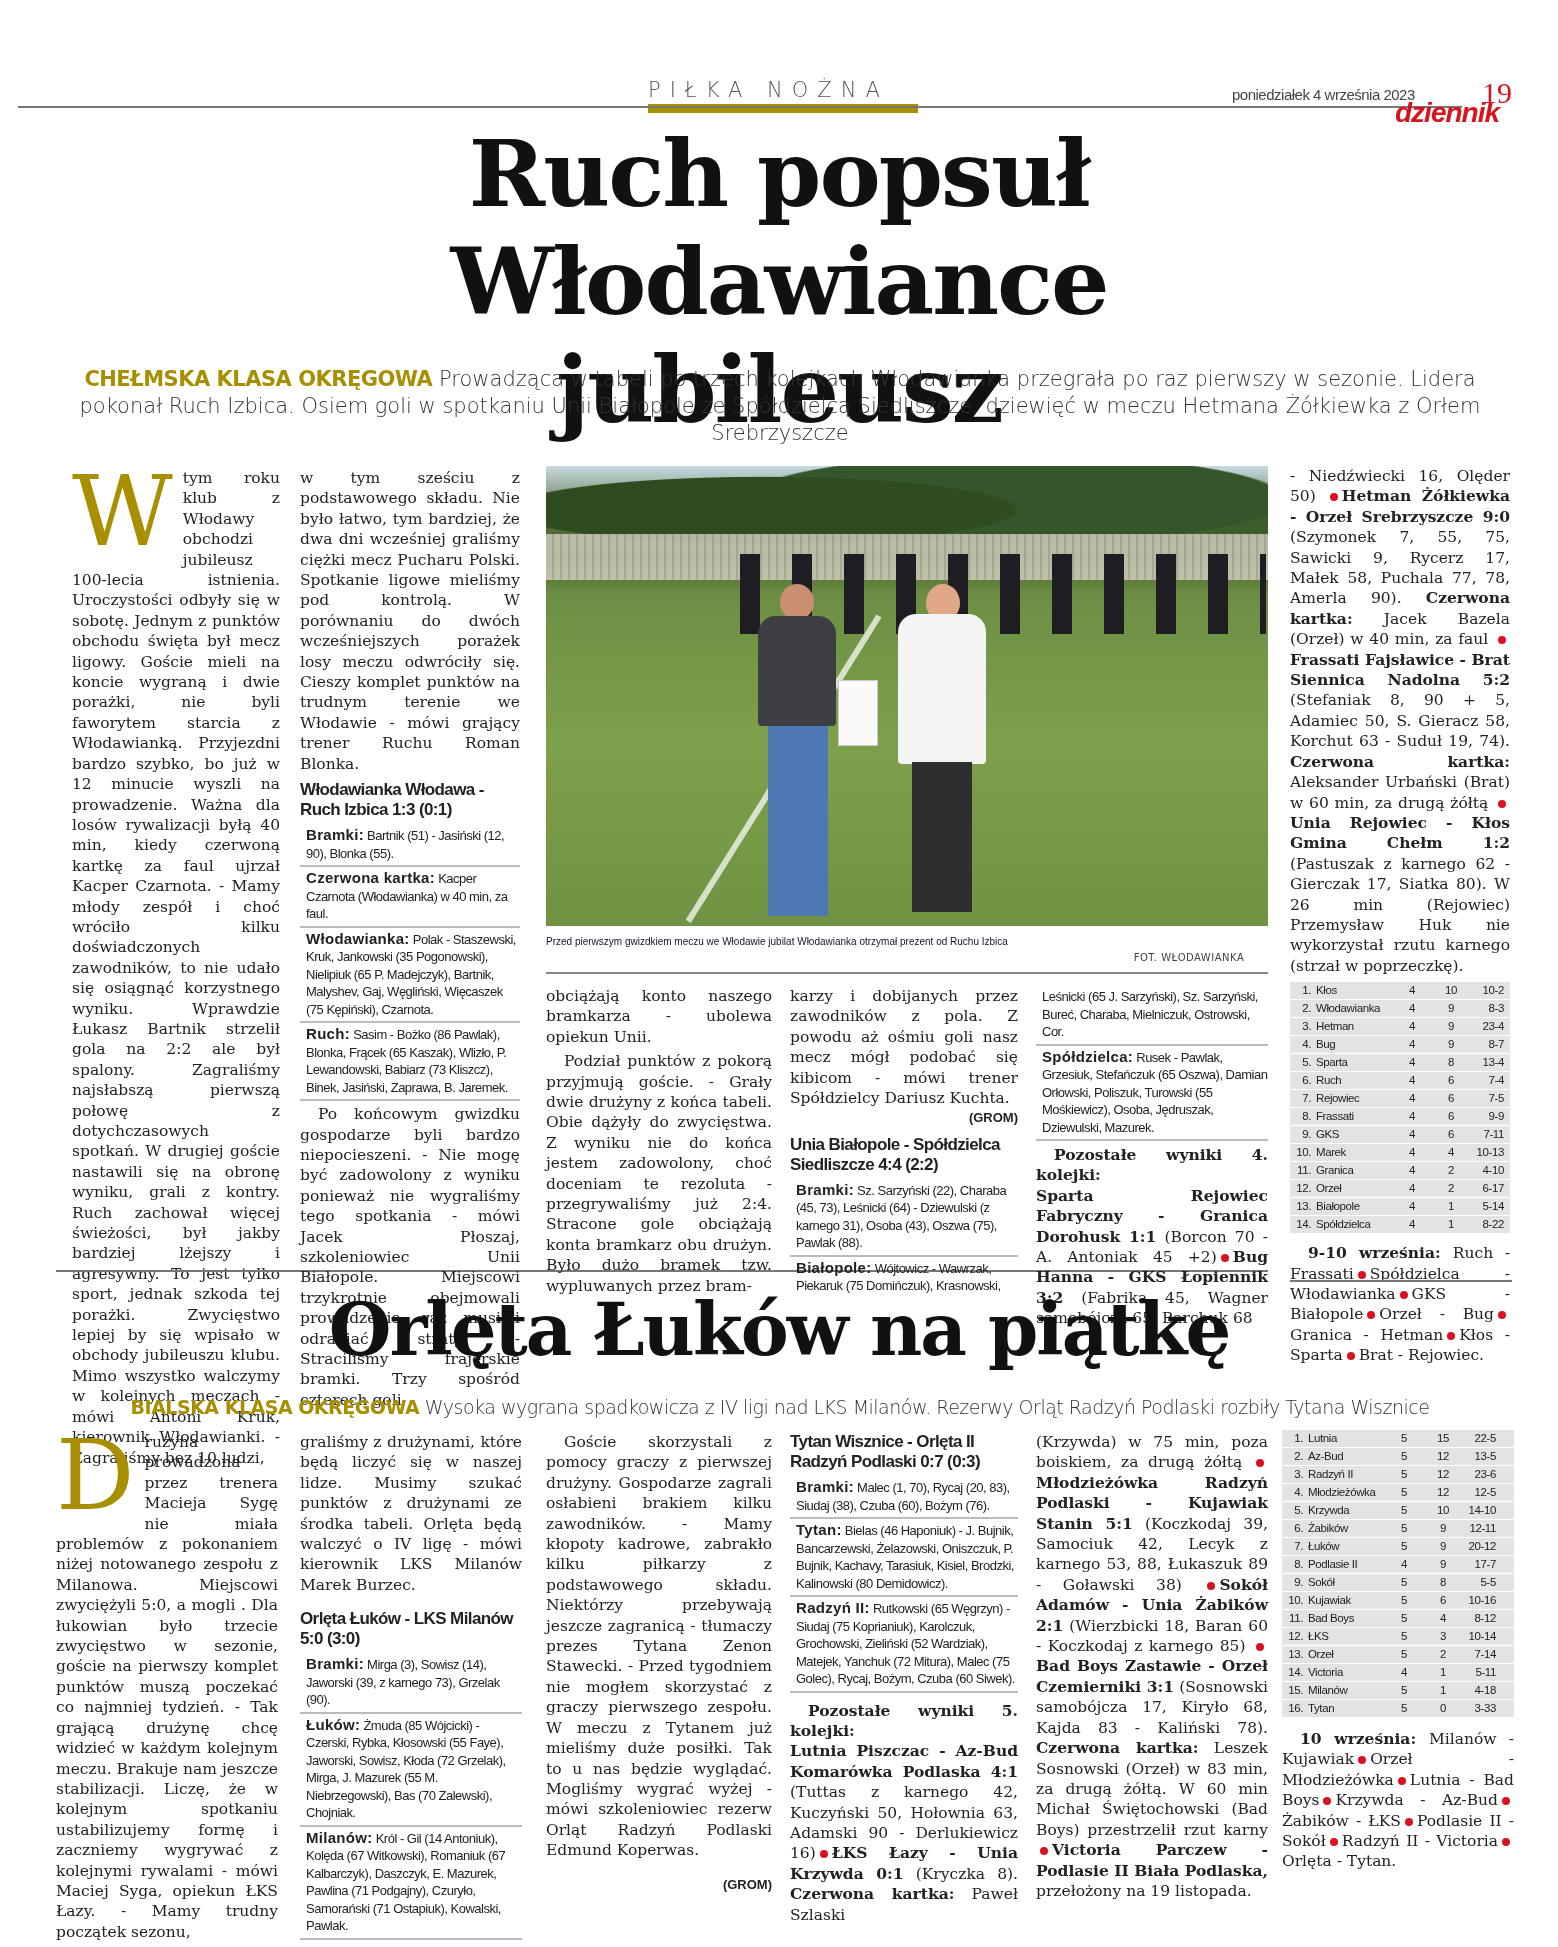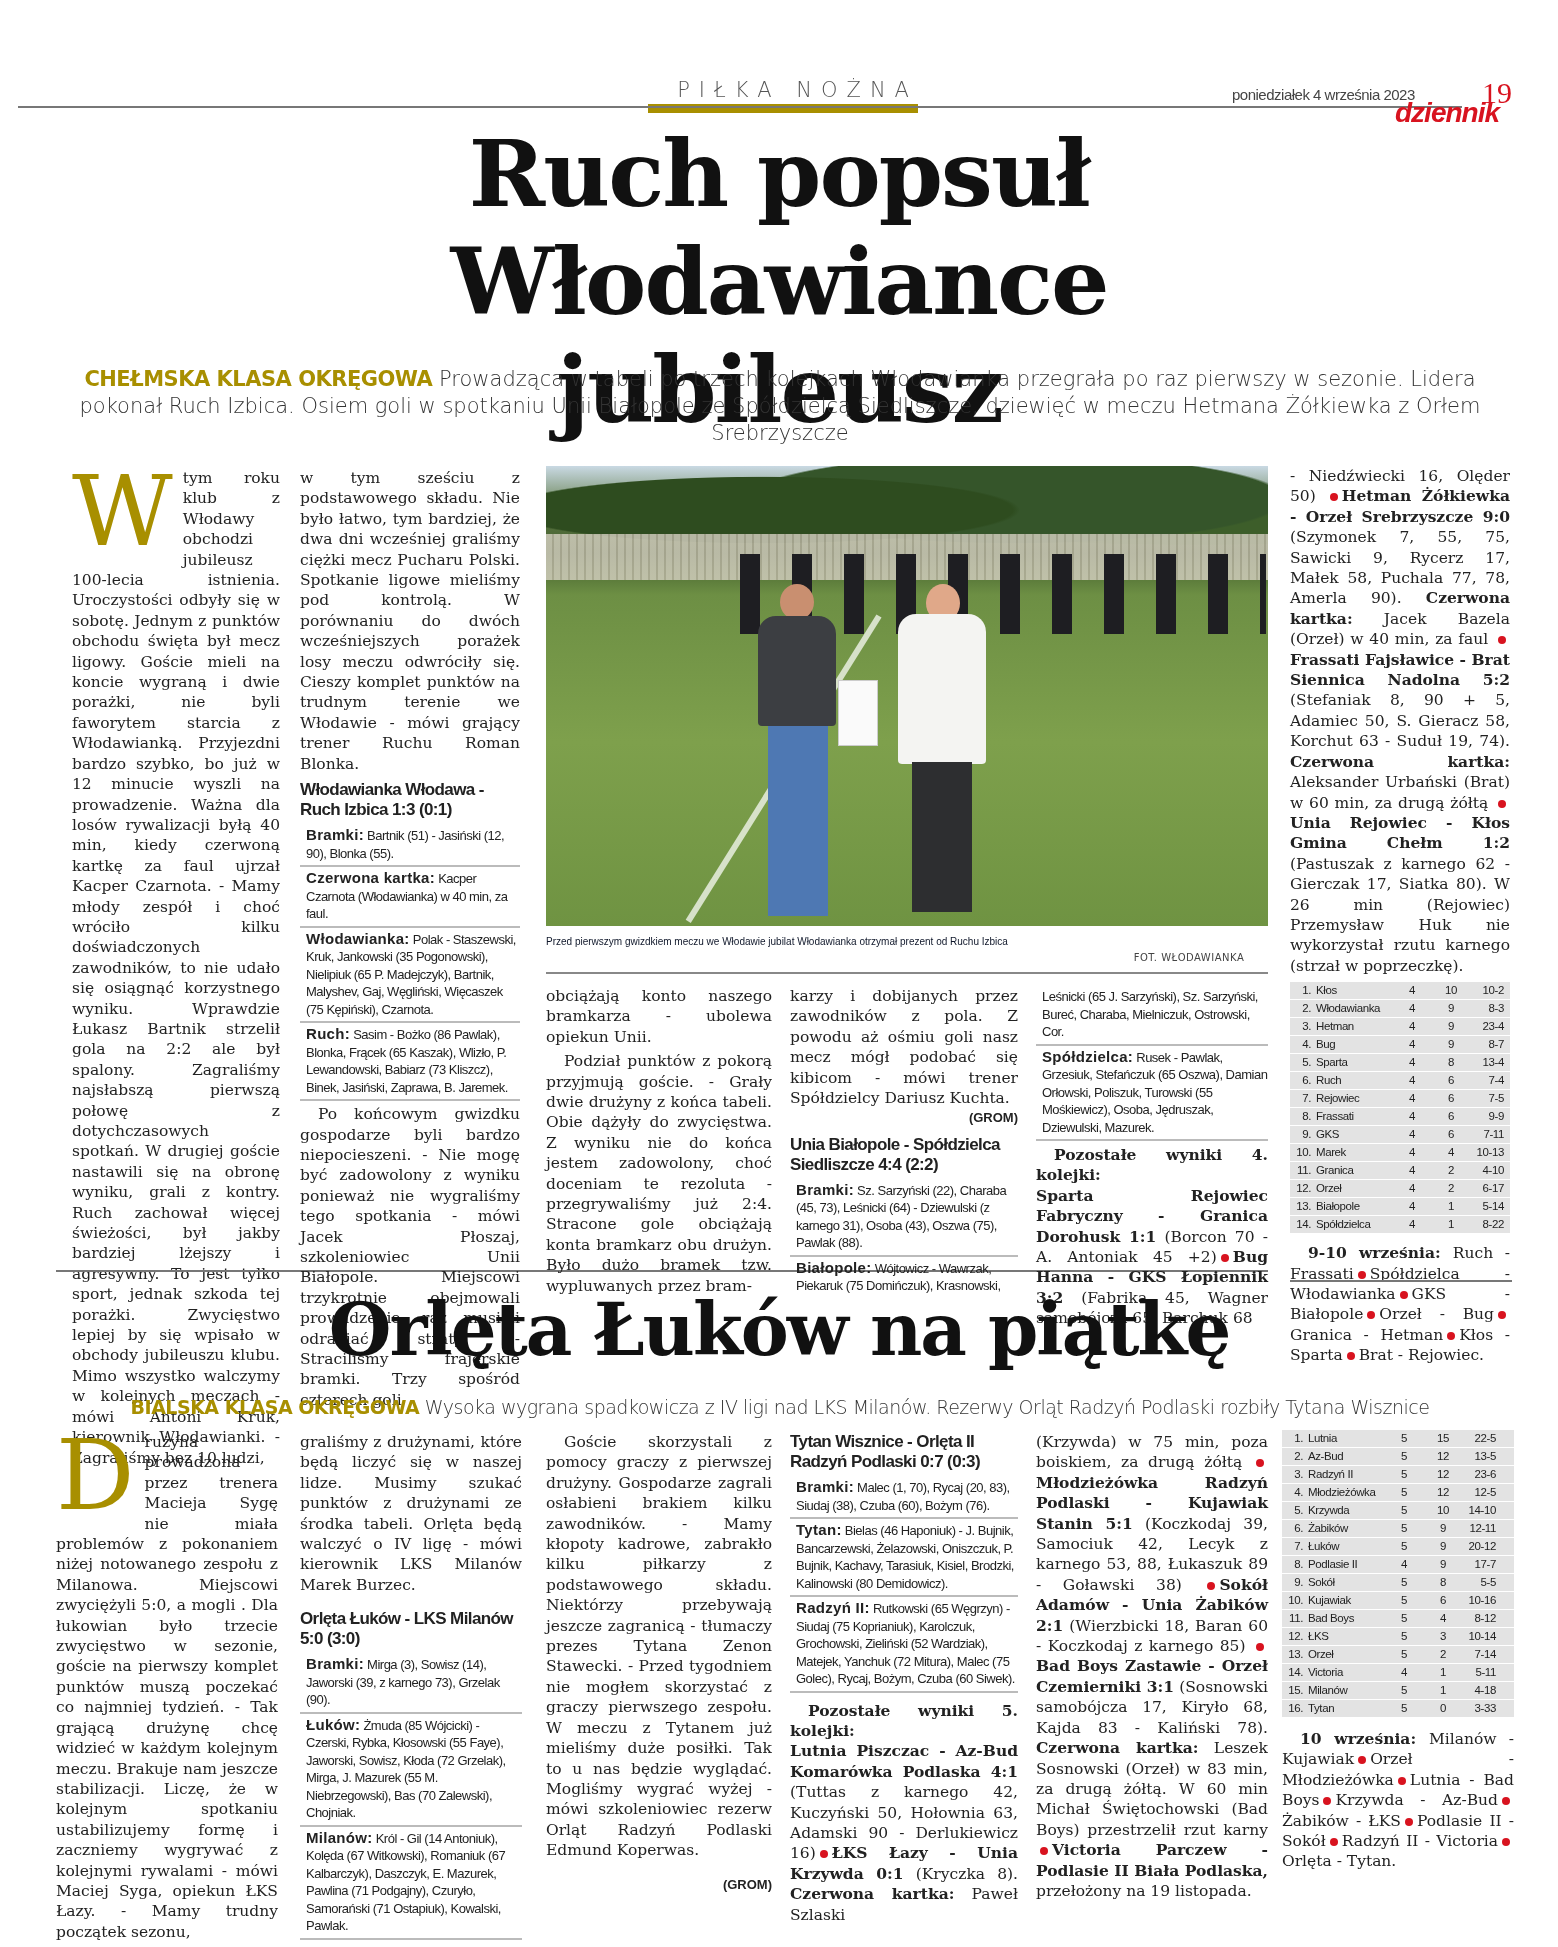--- a/index.html
+++ b/index.html
@@ -2,21 +2,21 @@
 <html><head>
 <meta charset="utf-8">
 <style>
   * { box-sizing: border-box; margin: 0; padding: 0; }
   html, body { width: 1558px; height: 1947px; background: #fff; overflow: hidden; }
   body { position: relative; font-family: "DejaVu Serif", serif; color: #1a1a1a; }
 
   
   .masthead { position: absolute; top: 0; left: 0; width: 1558px; height: 110px; }
   .masthead .rule { position: absolute; top: 106px; left: 18px; width: 1444px; height: 2px; background: #777; }
-  .section-label { position: absolute; top: 78px; left: 648px; width: 270px; text-align: right;
+  .section-label { position: absolute; top: 78px; left: 648px; width: 270px; text-align: left;
     font-family: "DejaVu Sans", sans-serif; font-weight: 300; font-size: 21px; letter-spacing: 9px; color: #555; }
   .section-bar { position: absolute; top: 104px; left: 648px; width: 270px; height: 9px; background: #a88f00; }
   .date { position: absolute; top: 86px; left: 1232px; font-family: "Liberation Sans", sans-serif; font-size: 15px; color: #444; letter-spacing: -0.5px; }
   .brand { position: absolute; top: 77px; left: 1395px; font-family: "Liberation Sans", sans-serif; font-weight: 700; font-size: 28px; color: #d8131f; font-style: italic; letter-spacing: -1px; margin-top: 20px; }
   .page-num { position: absolute; top: 76px; left: 1482px; font-family: "Liberation Serif", serif; font-size: 30px; color: #d8131f; }
 
   .headline { position: absolute; left: 0; width: 1558px; text-align: center;
     font-family: "DejaVu Serif", serif; font-weight: 700; color: #111; letter-spacing: -2px; }
   .h1 { top: 120px; font-size: 92px; line-height: 108px; }
   .h2 { top: 1285px; font-size: 72px; line-height: 90px; }

